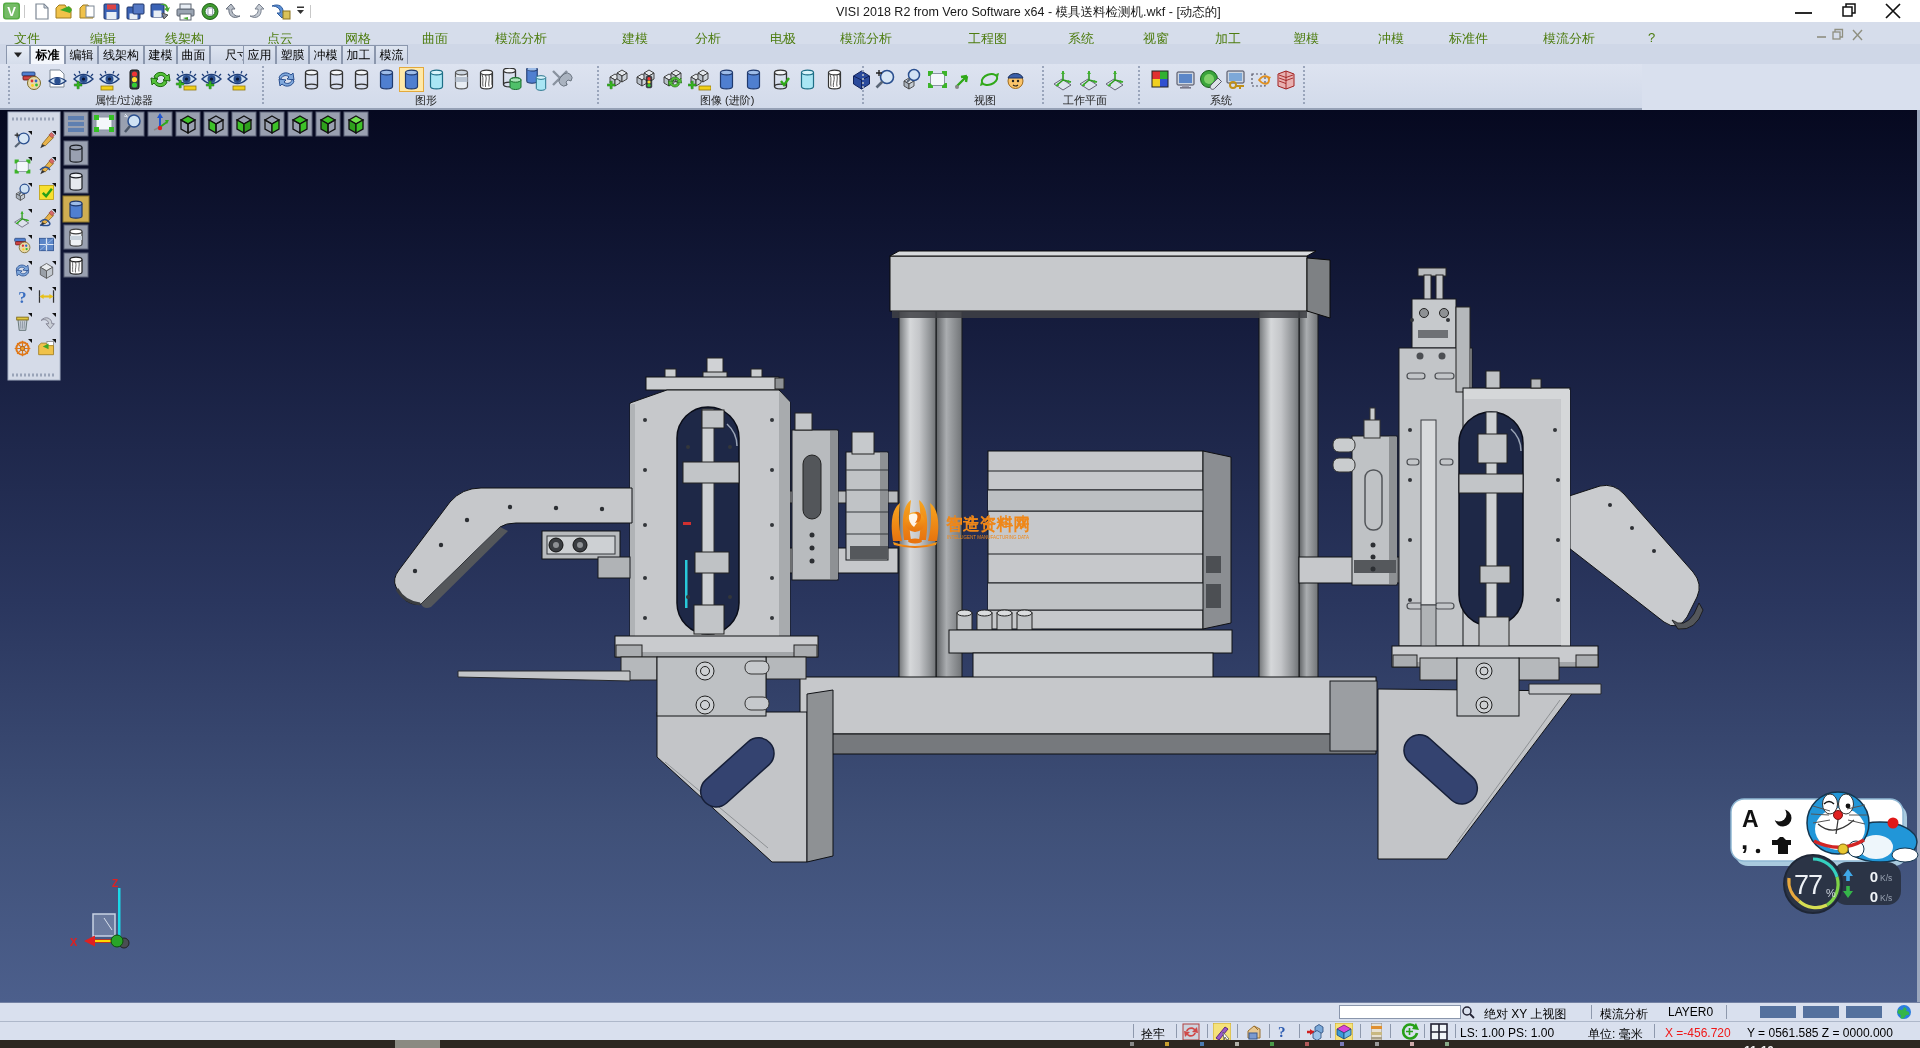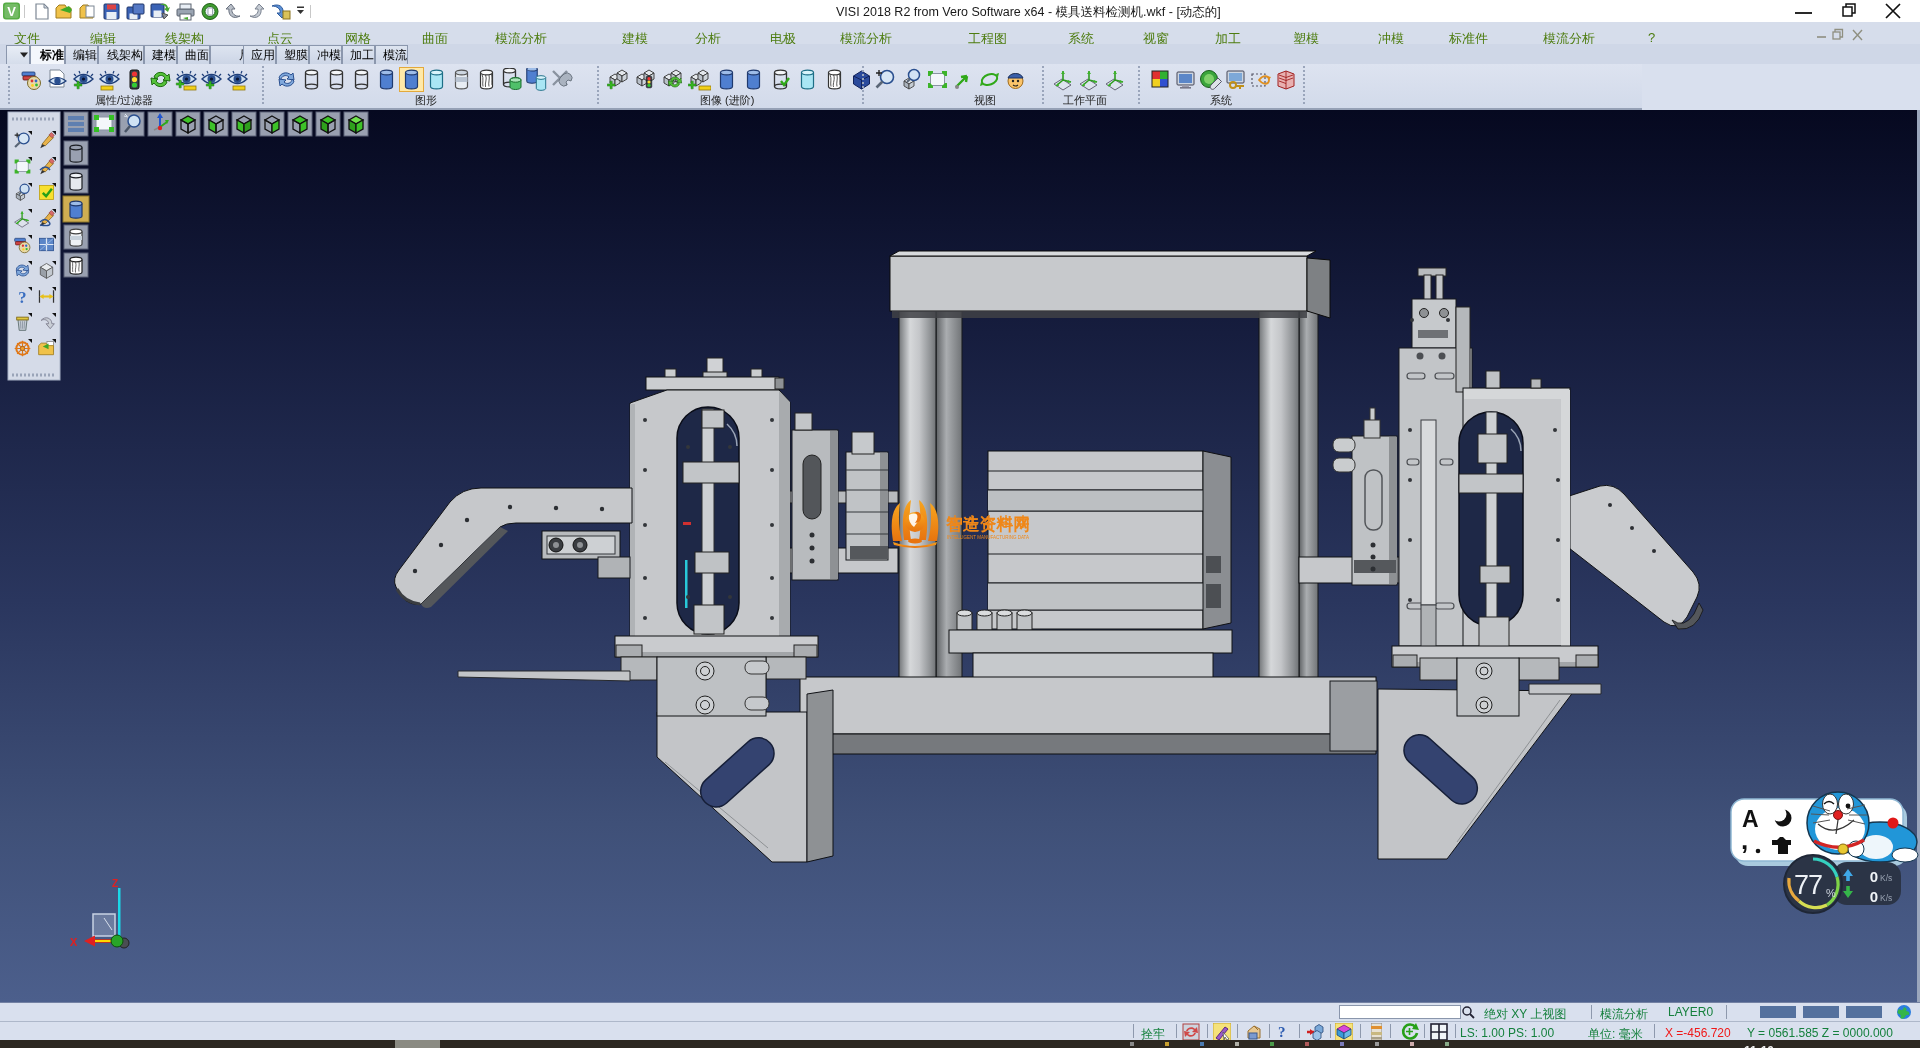--- a/index.html
+++ b/index.html
@@ -2,30 +2,30 @@
 <html><head><meta charset="utf-8"><style>
 *{margin:0;padding:0;box-sizing:border-box}
 html,body{width:1920px;height:1048px;overflow:hidden;font-family:"Liberation Sans",sans-serif}
 #app{position:absolute;left:0;top:0;width:1920px;height:1048px;background:#d9e0ee}
 .abs{position:absolute}
 #titlebar{left:0;top:0;width:1920px;height:22px;background:#fff}
 #title{left:836px;top:4px;font-size:12.5px;color:#1a1a1a;white-space:nowrap}
 #menubar{left:0;top:22px;width:1920px;height:22px;background:#d6ddeb}
 .mi{position:absolute;top:8px;font-size:13px;color:#4d7c0f;white-space:nowrap}
 #tabrow{left:0;top:44px;width:1920px;height:20px;background:#cfd7e7}
-.tab{position:absolute;top:1px;height:19px;border:1px solid #8b97ad;border-bottom:none;background:linear-gradient(#dde4f0,#ccd5e6);font-size:12px;color:#000;text-align:right;line-height:18px}
+.tab{position:absolute;top:1px;height:19px;border:1px solid #8b97ad;border-bottom:none;background:linear-gradient(#dde4f0,#ccd5e6);font-size:12px;color:#000;text-align:center;line-height:18px}
 .tabsel{background:#f4f7fc;font-weight:bold}
 #toolbar{left:0;top:64px;width:1642px;height:46px;background:linear-gradient(#dde3f0,#d2daea);border-bottom:2px solid #95a0b5}
 .glabel{position:absolute;top:29px;font-size:11px;color:#222;text-align:center;white-space:nowrap}
 .gsep{position:absolute;top:2px;width:2px;height:40px;background-image:repeating-linear-gradient(#9aa5bb 0 2px,transparent 2px 4px)}
 .ic{position:absolute;width:23px;height:23px}
 .ichl{background:#ffe9a8;outline:1.5px solid #e3a93c}
 #statusbar{left:0;top:1002px;width:1920px;height:38px;background:#d9e0ee;border-top:1px solid #7381a3}
 #taskstrip{left:0;top:1040px;width:1920px;height:8px;background:#2c2721}
-.st{position:absolute;font-size:12px;color:#15803d;white-space:nowrap}
+.st{position:absolute;font-size:12px;color:#000000;white-space:nowrap}
 .ssep{position:absolute;width:1px;height:14px;background:#8e99ad}
 </style></head><body>
 <div id="app">
 <div class="abs" id="titlebar">
 <svg class="abs" style="left:0;top:0" width="320" height="22">
 <rect x="3" y="2.5" width="17" height="17" rx="3" fill="#57ad45"></rect>
         <rect x="4.5" y="4" width="14" height="14" rx="2" fill="#fff" fill-opacity="0.18"></rect>
         <text x="11.5" y="16" font-size="13" font-weight="bold" fill="#fff" text-anchor="middle">V</text>
 <rect x="24" y="5" width="1" height="13" fill="#c8c8c8"></rect>
 <path d="M36 4h8l4 4v11h-12z" fill="#fff" stroke="#7d8794" stroke-width="1.2"></path>

